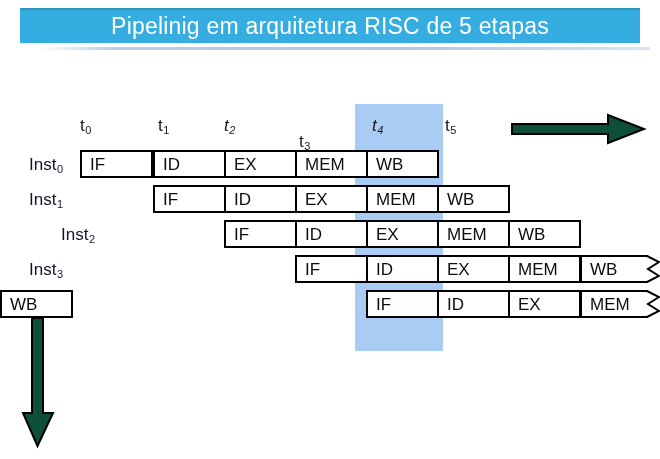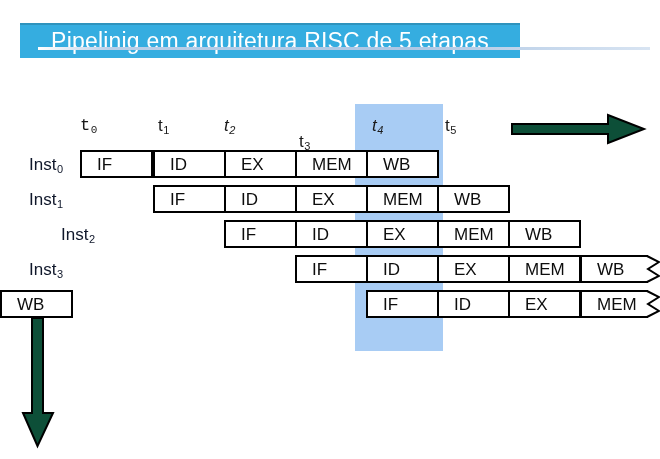--- a/index.html
+++ b/index.html
@@ -12,22 +12,22 @@
     background: #ffffff;
     font-family: "Liberation Sans", sans-serif;
     overflow: hidden;
     position: relative;
   }
 
   
   #title-banner {
     position: absolute;
     left: 20px;
-    top: 23px;
-    width: 500px;
+    top: 8px;
+    width: 620px;
     height: 35px;
     background: #35ade0;
     border-top: 2px solid #2e93bd;
     box-sizing: border-box;
     display: flex;
     align-items: center;
     justify-content: center;
   }
   #title-text {
     color: #ffffff;
@@ -92,21 +92,21 @@
 
   
   .stage-box {
     position: absolute;
     height: 28px;
     border: 2px solid #000000;
     box-sizing: border-box;
     background: #ffffff;
     display: flex;
     align-items: center;
-    padding-left: 15px;
+    padding-left: 8px;
     font-size: 17px;
     color: #0d0d0d;
     line-height: 1;
   }
   .stage-box.torn {
     border-right: none;
     width: 68px;
   }
   
   .tear {
@@ -129,21 +129,21 @@
 <div id="title-banner">
   <span id="title-text">Pipelinig em arquitetura RISC de 5 etapas</span>
 </div>
 <div id="title-rule"></div>
 
 <div id="diagram">
 
   <div id="highlight-band"></div>
 
   <div id="time-labels-layer">
-      <div class="time-label" style="left: 80px; top: 116px; font-family: Liberation Mono, monospace;">t<span class="sub">0</span></div>
+      <div class="time-label" style="left: 80px; top: 116px;">t<span class="sub">0</span></div>
       <div class="time-label" style="left: 158px; top: 116px;">t<span class="sub">1</span></div>
       <div class="time-label" style="left: 224px; top: 116px; font-style: italic;">t<span class="sub">2</span></div>
       <div class="time-label" style="left: 299px; top: 116px; margin-top: 16px;">t<span class="sub">3</span></div>
       <div class="time-label" style="left: 372px; top: 116px; font-style: italic;">t<span class="sub">4</span></div>
       <div class="time-label" style="left: 445px; top: 116px;">t<span class="sub">5</span></div>
     </div>
   <div id="inst-labels-layer">
       <div class="inst-label" style="top: 155px;">Inst<span class="sub">0</span></div>
       <div class="inst-label" style="top: 190px;">Inst<span class="sub">1</span></div>
       <div class="inst-label" style="top: 225px; margin-left: 32px;">Inst<span class="sub">2</span></div>

